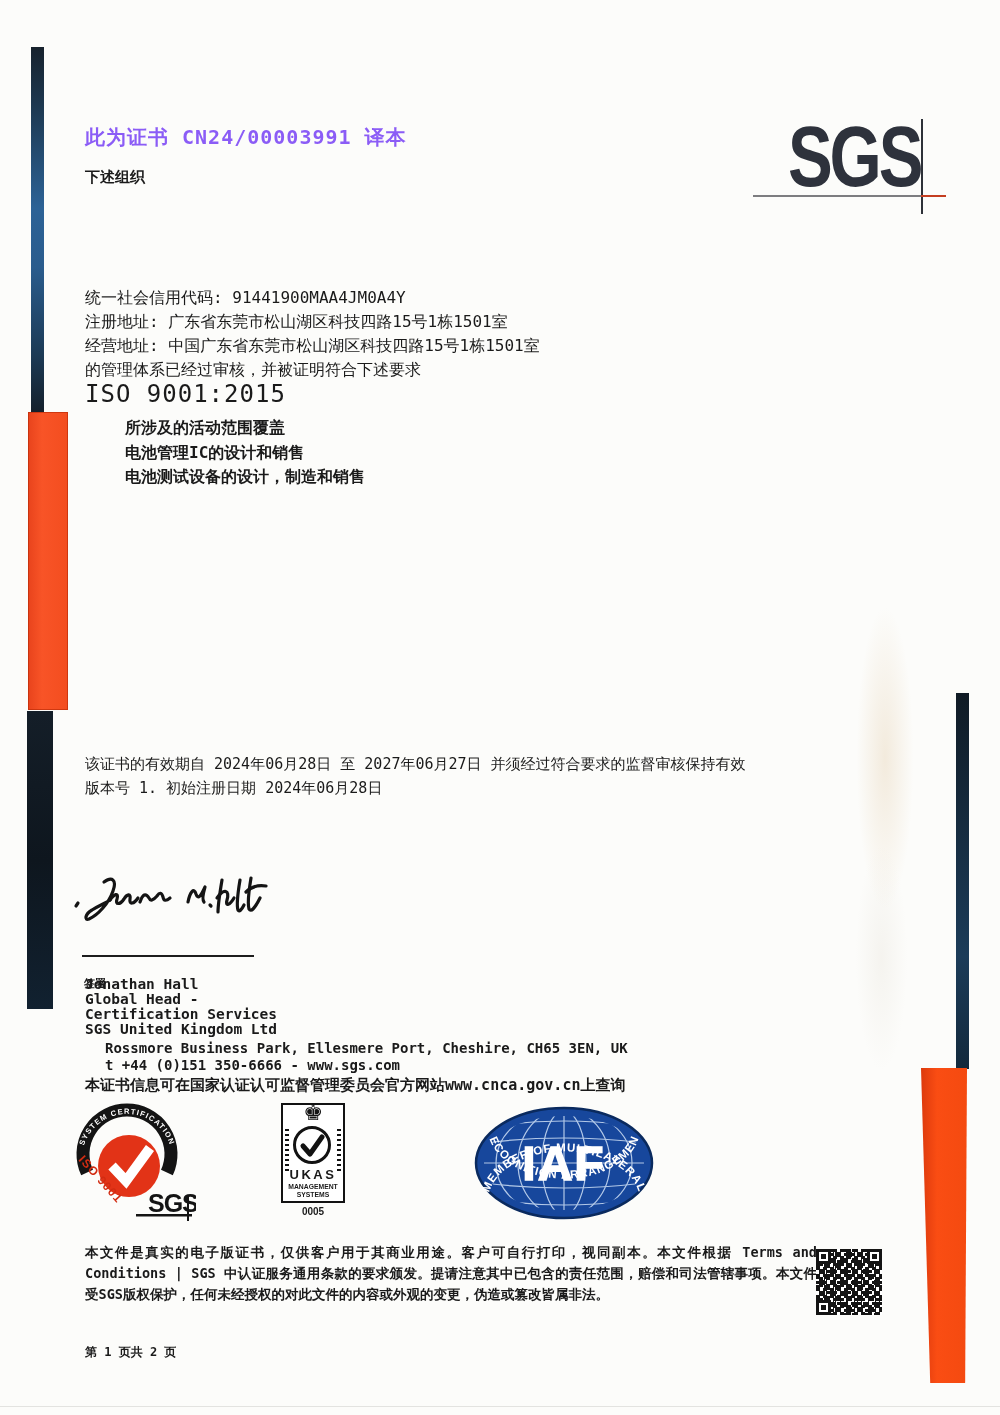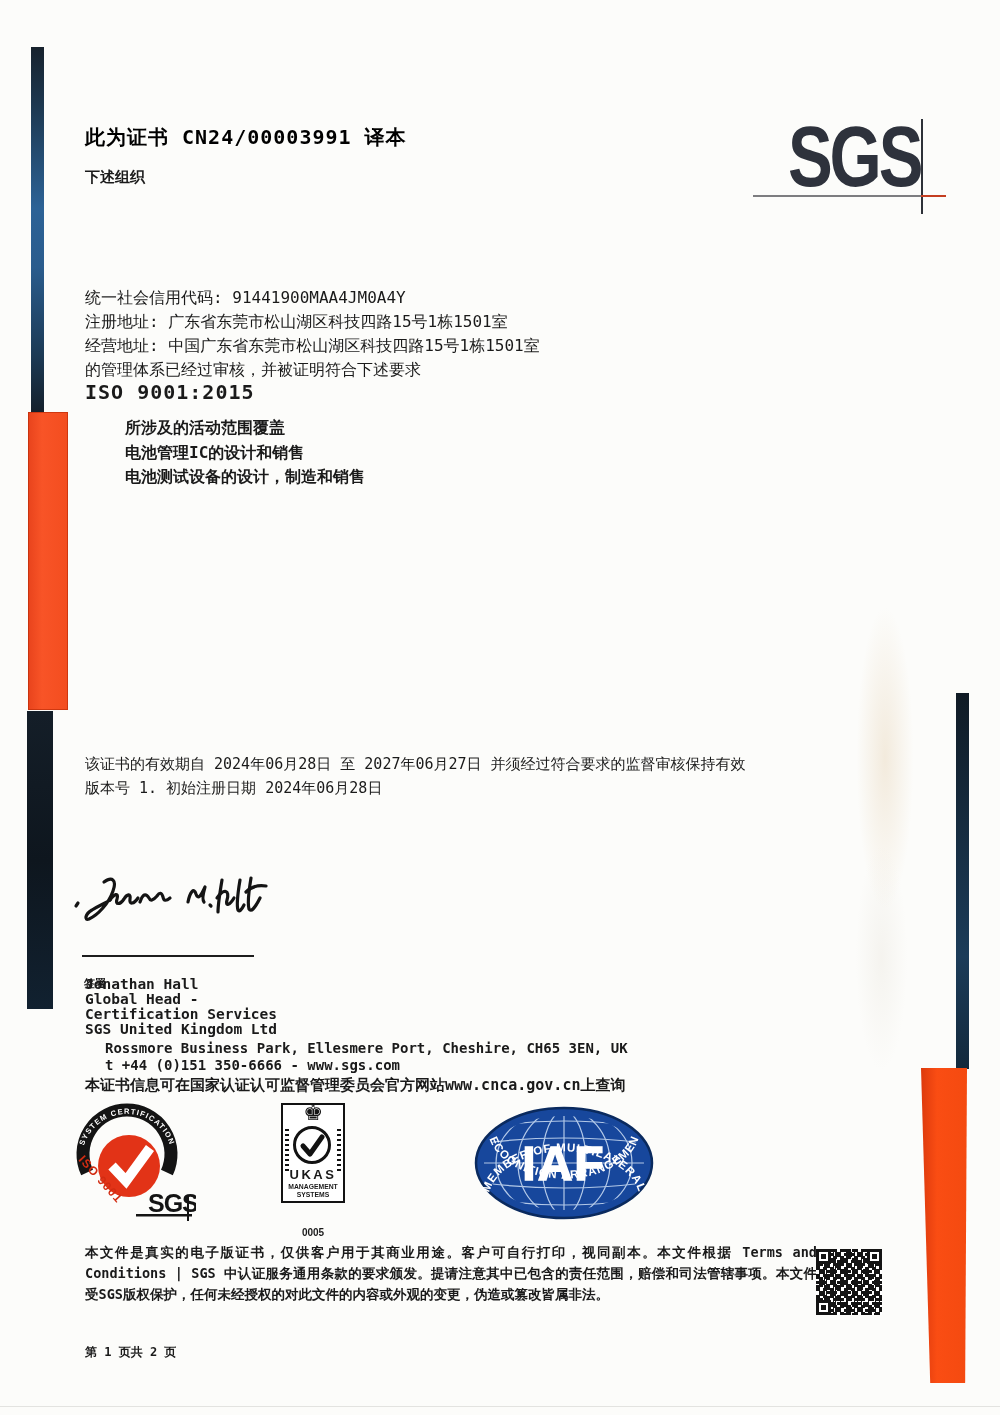--- a/index.html
+++ b/index.html
@@ -21,34 +21,34 @@
   .bar-navy-right{left:956px;top:693px;width:13px;height:376px;
     background:linear-gradient(180deg,#101b25 0%,#1c3c59 70%,#13293c 100%);}
   .bar-orange-right{left:921px;top:1068px;width:46px;height:315px;
     background:linear-gradient(90deg,#dd3a0d 0%,#fa4d13 35%,#f44a10 100%);
     clip-path:polygon(0 0,100% 0,96% 100%,20% 100%);}
   .scan-streak{left:842px;top:598px;width:86px;height:500px;pointer-events:none;
     background:radial-gradient(ellipse 46% 42% at 50% 32%,rgba(209,172,116,.22),rgba(209,172,116,0) 72%),
                radial-gradient(ellipse 40% 30% at 46% 72%,rgba(200,190,170,.14),rgba(200,190,170,0) 75%);}
   .page-bottom-line{left:0;top:1406px;width:1000px;height:1px;background:#e3e3e0;}
   
-  .cert-line{left:85px;top:124px;font-size:20px;font-weight:700;letter-spacing:1px;color:#000000;}
+  .cert-line{left:85px;top:124px;font-size:20px;font-weight:700;letter-spacing:1px;color:#8b5cf6;}
   .org-intro{left:85px;top:168px;font-size:15px;font-weight:700;}
   .company-name{left:84px;top:188px;font-size:31px;font-weight:800;letter-spacing:2px;
     font-family:"Liberation Serif","DejaVu Serif",serif;}
   
   .sgs-letters{left:788px;top:116px;font-size:86px;line-height:80px;font-weight:800;color:#2e323c;
     font-family:"Liberation Sans","DejaVu Sans",sans-serif;letter-spacing:-4px;
     transform:scaleX(.78);transform-origin:left top;}
   .sgs-vline{left:921px;top:119px;width:2px;height:95px;background:#2d3138;}
   .sgs-hline-left{left:753px;top:195px;width:168px;height:2px;background:#7d7d80;}
   .sgs-hline-right{left:921px;top:195px;width:25px;height:2px;background:#c43d20;}
   
   .info{left:85px;font-size:16px;font-weight:400;white-space:nowrap;}
-  .iso-line{left:85px;top:380px;font-size:20px;font-weight:700;letter-spacing:1px;}
+  .iso-line{left:85px;top:380px;font-size:24px;font-weight:400;letter-spacing:1px;}
   .scope-line{left:85px;font-size:16px;font-weight:700;white-space:nowrap;margin-left:40px;}
   .validity-line{left:85px;font-size:15px;font-weight:400;white-space:nowrap;}
   
   .sig-rule{left:82px;top:955px;width:172px;height:2px;background:#1d1d1d;}
   .sig-label{left:84px;top:976px;font-size:11px;font-weight:700;}
   .signer{left:85px;font-size:14.5px;font-weight:700;white-space:nowrap;}
   .addr{left:85px;font-size:14px;font-weight:700;white-space:nowrap;margin-left:20px;}
   .verify-line{left:85px;top:1076px;font-size:15px;font-weight:800;white-space:nowrap;}
   
   .ukas-box{left:281px;top:1103px;width:64px;height:100px;border:2.5px solid #121212;background:#fff;box-sizing:border-box;}
@@ -58,21 +58,21 @@
     background:repeating-linear-gradient(180deg,#121212 0 2px,transparent 2px 5px);}
   .ukas-tick-l{left:2px;} .ukas-tick-r{right:2px;}
   .ukas-check{left:8px;top:19px;}
   .ukas-name{left:0;right:0;top:62px;text-align:center;font-size:13px;font-weight:800;letter-spacing:2.5px;
     font-family:"Liberation Sans","DejaVu Sans",sans-serif;}
   .ukas-l1{left:0;right:0;top:78px;text-align:center;font-size:6.8px;font-weight:700;
     font-family:"Liberation Sans",sans-serif;}
   .ukas-l2{left:0;right:0;top:86px;text-align:center;font-size:6.8px;font-weight:700;
     font-family:"Liberation Sans",sans-serif;}
   .ukas-number{left:281px;top:1206px;width:64px;text-align:center;font-size:10px;font-weight:800;
-    font-family:"Liberation Sans",sans-serif;margin-top:21px;}
+    font-family:"Liberation Sans",sans-serif;}
   
   .disclaimer{left:85px;top:1242px;width:732px;font-size:13.5px;line-height:21px;font-weight:700;text-align:justify;}
   .page-info{left:85px;top:1344px;font-size:12px;font-weight:700;}
   .qr{left:816px;top:1249px;width:66px;height:66px;
     background:
       repeating-conic-gradient(#141414 0% 25%,transparent 0% 50%) 0 0/7px 7px,
       repeating-conic-gradient(#141414 0% 25%,transparent 0% 50%) 3px 3px/11px 11px,
       #fff;}
   .qr .f{position:absolute;width:15px;height:15px;border:3px solid #141414;background:#fff;box-sizing:border-box;}
   .qr .f::after{content:"";position:absolute;inset:2px;background:#141414;}

